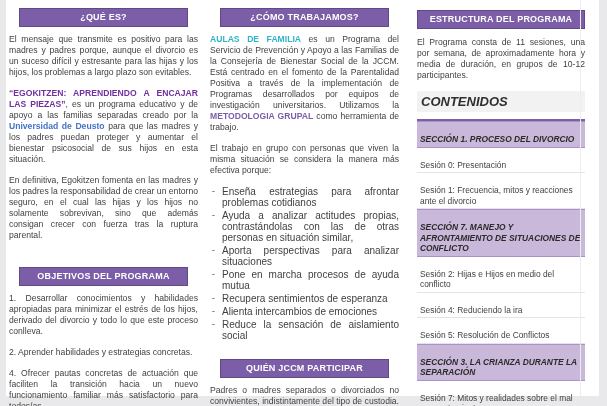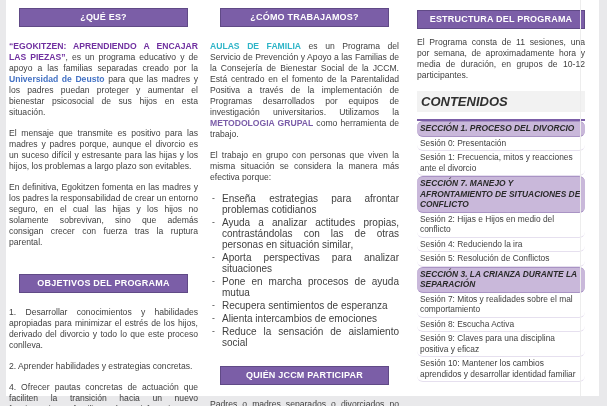--- a/index.html
+++ b/index.html
@@ -33,21 +33,21 @@
     background:#ededed;
   }
   .cols{display:flex;gap:12px;padding:8px 20px 0 3px;height:100%;}
   .col{width:189px;flex:0 0 auto;}
   .col.c3{width:174px;}
   .hbar{
     background:var(--header-purple);
     border:1px solid var(--header-border);
     color:#fff;font-weight:bold;text-align:center;
     font-size:9px;line-height:11px;padding:3px 1px;
-    margin:0 10px 14px 10px;letter-spacing:.2px;
+    margin:0 10px 7px 10px;letter-spacing:.2px;
   }
   .c3 .hbar{margin:2px 0 8px 6px;}
   p.body{
     font-size:8.6px;line-height:11px;text-align:justify;
     margin:0 0 10px 0;
   }
   .c3 p.body{margin-left:6px;}
   .lead-purple{color:var(--accent-purple);font-weight:bold;}
   .link-blue{color:var(--link-blue);font-weight:bold;text-decoration:none;cursor:pointer;}
   .cyan{color:var(--accent-cyan);font-weight:bold;}
@@ -58,40 +58,40 @@
   .bullet{display:flex;margin-bottom:2px;}
   .bullet .dash{flex:0 0 10px;font-size:8.6px;line-height:11px;}
   .bullet .btxt{flex:1;font-size:10px;line-height:11px;text-align:justify;}
   .contenidos{
     background:var(--gray-bar);
     font-weight:bold;font-style:italic;font-size:13px;
     color:#2f2f2f;padding:3px 4px;margin:2px 0 7px 6px;
   }
   .stable{margin-left:6px;border-top:2px solid var(--header-purple);font-size:8.4px;}
   .srow{
-    padding:1px 3px 2px 3px;line-height:10.5px;
-    border-bottom:1px solid #e6e0ef;text-align:left;border-radius:6px;
+    padding:12px 3px 2px 3px;line-height:10.5px;
+    border-bottom:1px solid #e6e0ef;text-align:left;
   }
   .srow.sec{
     background:var(--section-purple);
     font-weight:bold;font-style:italic;color:#2b2b2b;
     border-top:1px solid var(--section-border);
     border-bottom:1px solid var(--section-border);
   }
 </style>
 </head>
 <body>
 
 <div class="page">
   <div class="cols">
 
     <div class="col c1">
       <div class="hbar">¿QUÉ ES?</div>
+      <p class="body">El mensaje que transmite es positivo para las madres y padres porque, aunque el divorcio es un suceso difícil y estresante para las hijas y los hijos, los problemas a largo plazo son evitables.</p>
       <p class="body"><span class="lead-purple">“EGOKITZEN: APRENDIENDO A ENCAJAR LAS PIEZAS”</span><span>, es un programa educativo y de apoyo a las familias separadas creado por la </span><span class="link-blue">Universidad de Deusto</span><span> para que las madres y los padres puedan proteger y aumentar el bienestar psicosocial de sus hijos en esta situación.</span></p>
-      <p class="body">El mensaje que transmite es positivo para las madres y padres porque, aunque el divorcio es un suceso difícil y estresante para las hijas y los hijos, los problemas a largo plazo son evitables.</p>
       <p class="body">En definitiva, Egokitzen fomenta en las madres y los padres la responsabilidad de crear un entorno seguro, en el cual las hijas y los hijos no solamente sobrevivan, sino que además consigan crecer con fuerza tras la ruptura parental.</p>
       <div class="hbar obj-header">OBJETIVOS DEL PROGRAMA</div>
       <p class="body">1. Desarrollar conocimientos y habilidades apropiadas para minimizar el estrés de los hijos, derivado del divorcio y todo lo que este proceso conlleva.</p>
       <p class="body">2. Aprender habilidades y estrategias concretas.</p>
       <p class="body">4. Ofrecer pautas concretas de actuación que faciliten la transición hacia un nuevo funcionamiento familiar más satisfactorio para todos/as.</p>
     </div>
 
     <div class="col c2">
       <div class="hbar">¿CÓMO TRABAJAMOS?</div>
       <p class="body"><span class="cyan">AULAS DE FAMILIA</span><span> es un Programa del Servicio de Prevención y Apoyo a las Familias de la Consejería de Bienestar Social de la JCCM. Está centrado en el fomento de la Parentalidad Positiva a través de la implementación de Programas desarrollados por equipos de investigación universitarios. Utilizamos la </span><span class="mid-purple">METODOLOGIA GRUPAL</span><span> como herramienta de trabajo.</span></p>

